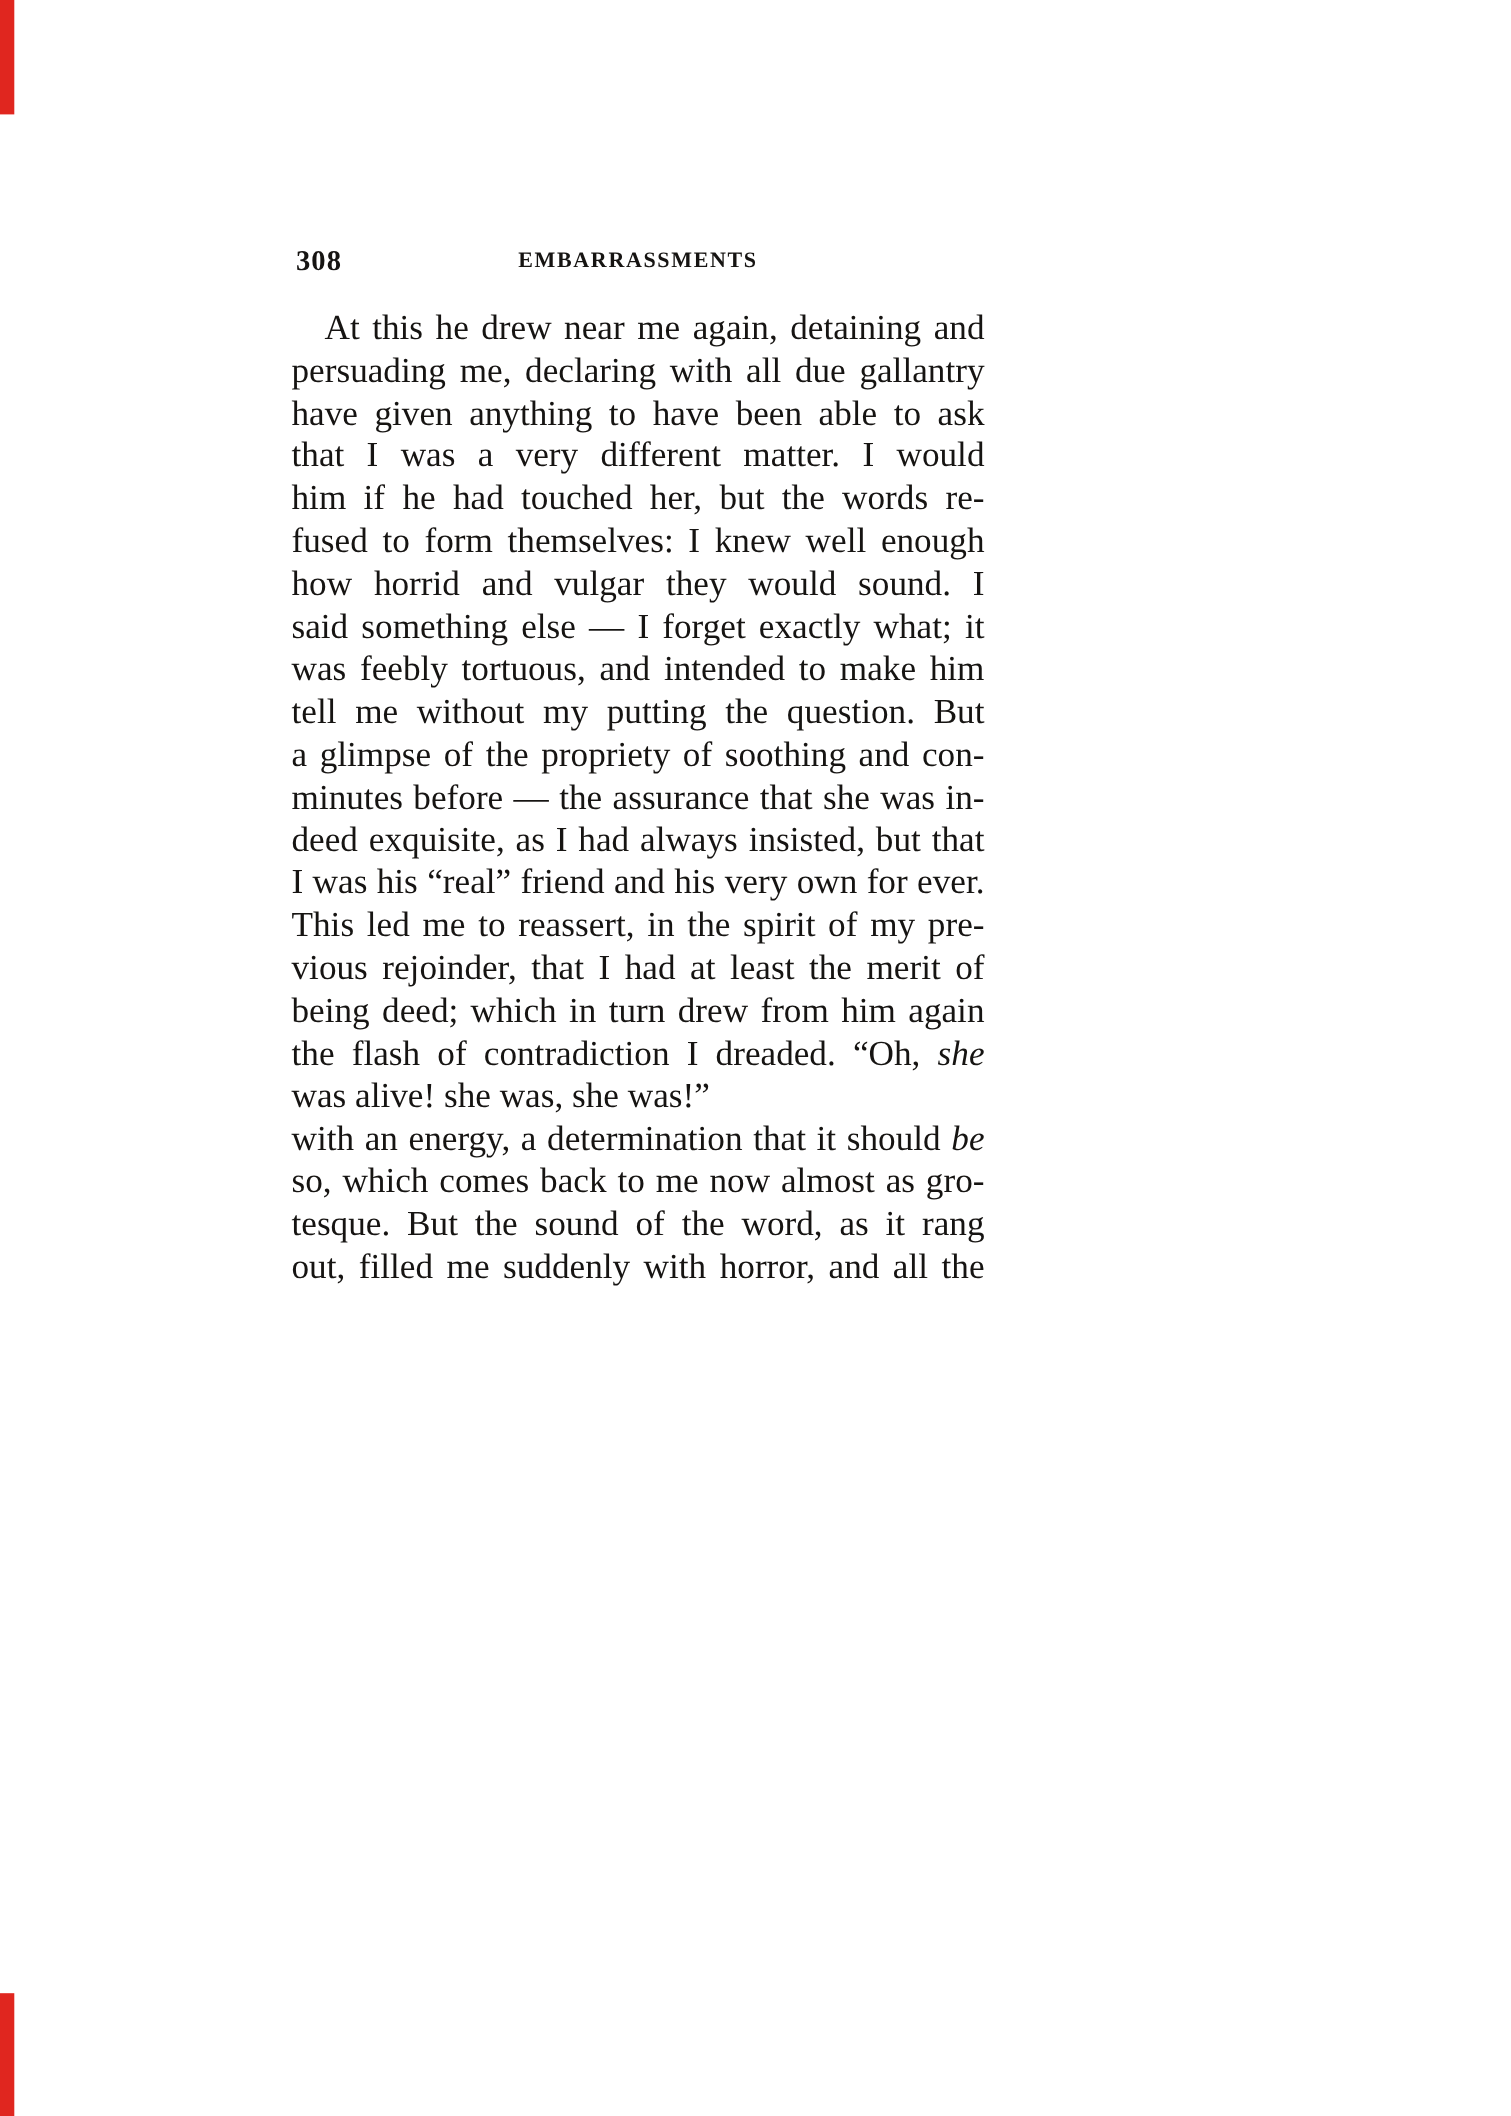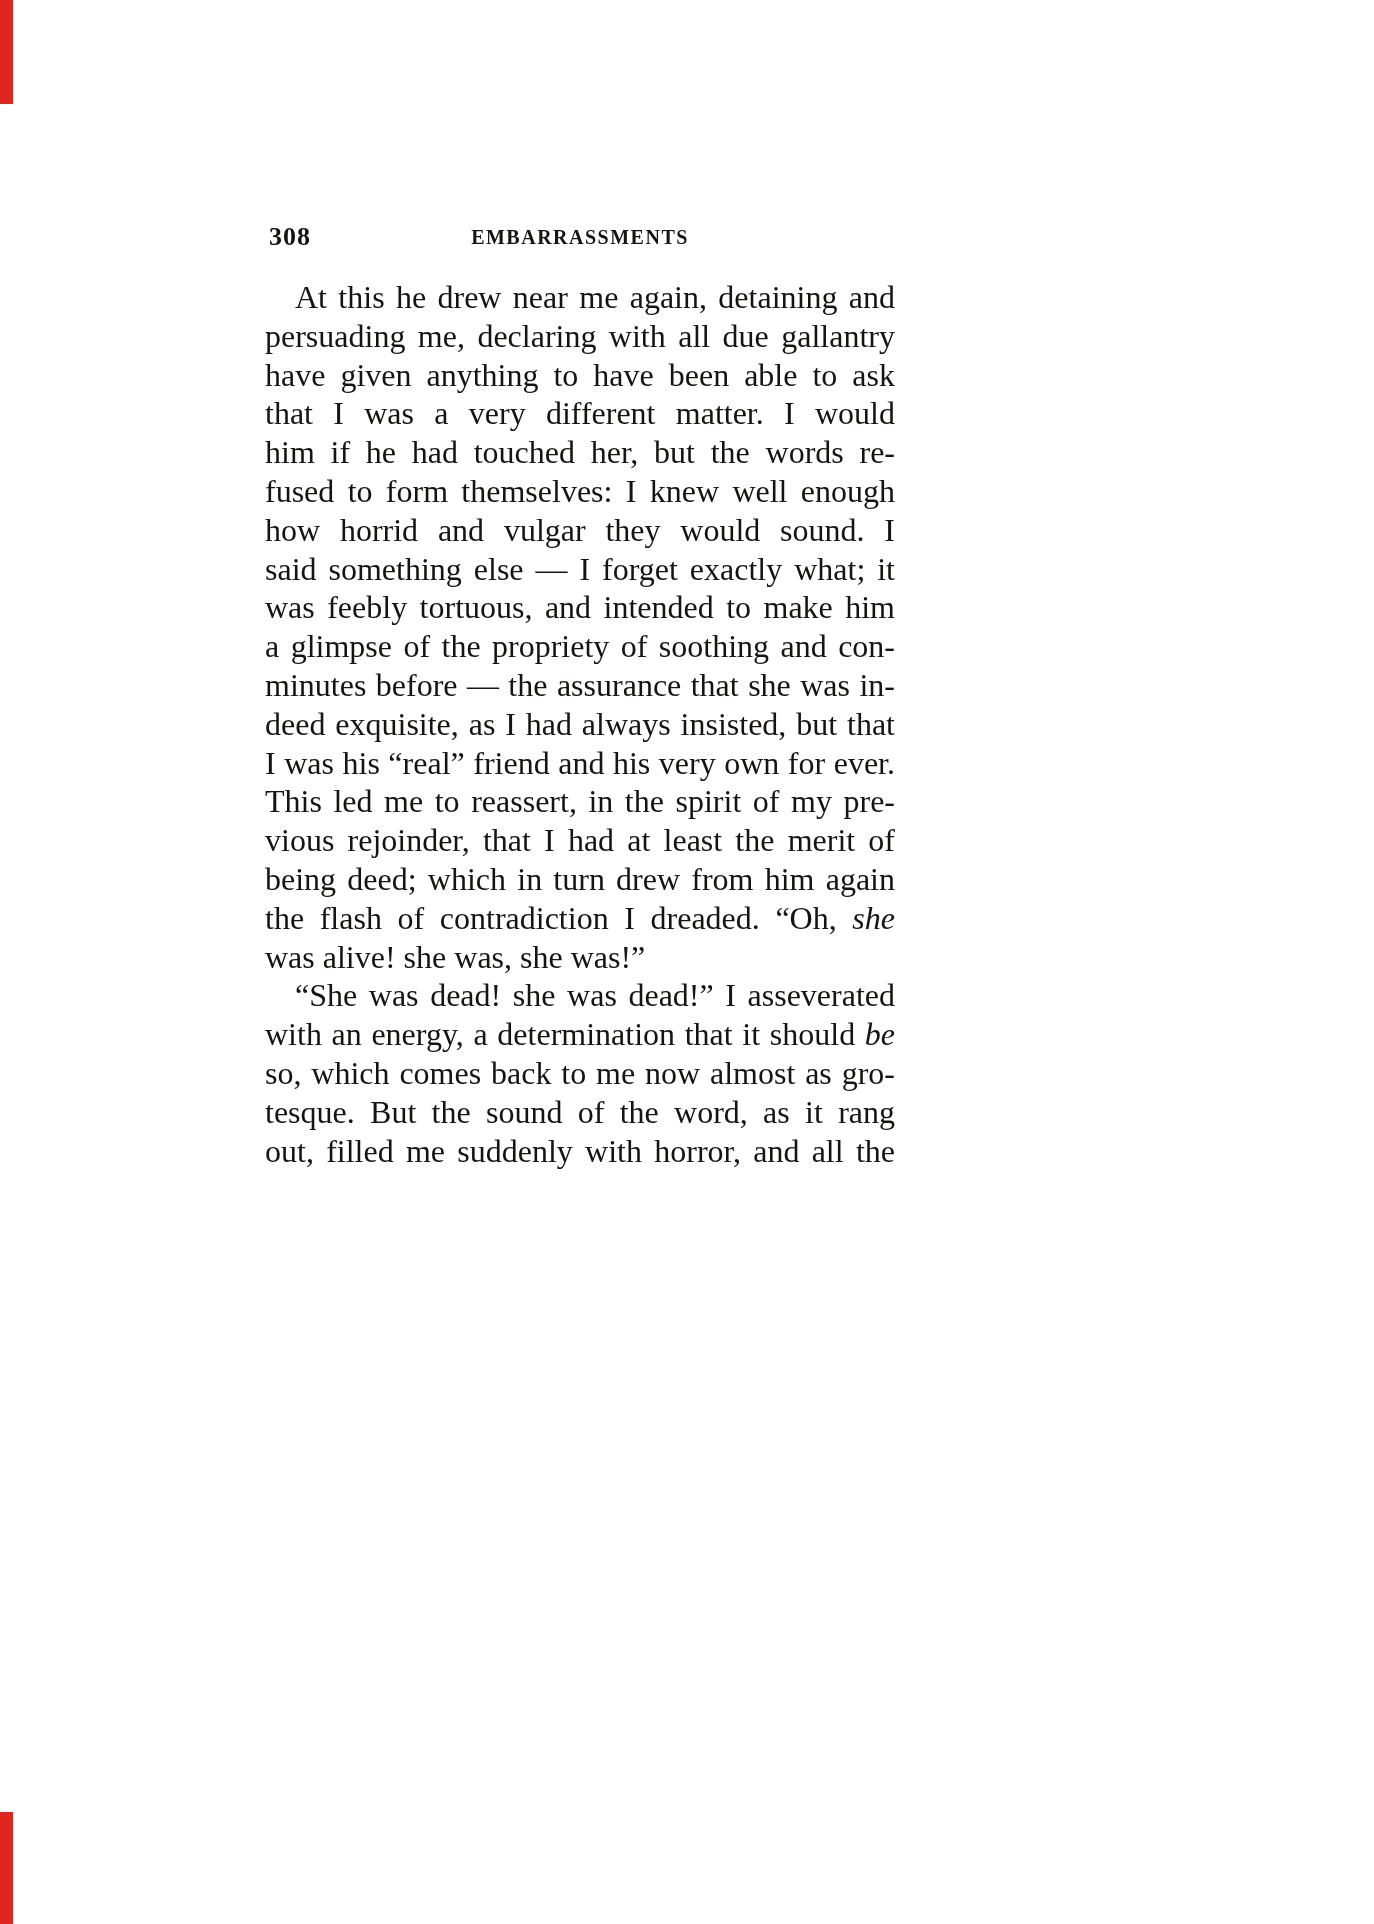--- a/index.html
+++ b/index.html
@@ -87,28 +87,28 @@
   <div class="page-body">
       <div class="line indent">At this he drew near me again, detaining and</div>
       <div class="line">persuading me, declaring with all due gallantry</div>
       <div class="line">have given anything to have been able to ask</div>
       <div class="line">that I was a very different matter. I would</div>
       <div class="line">him if he had touched her, but the words re-</div>
       <div class="line">fused to form themselves: I knew well enough</div>
       <div class="line">how horrid and vulgar they would sound. I</div>
       <div class="line">said something else — I forget exactly what; it</div>
       <div class="line">was feebly tortuous, and intended to make him</div>
+      <div class="line">tell me without my putting the question. But</div>
       <div class="line">a glimpse of the propriety of soothing and con-</div>
       <div class="line">minutes before — the assurance that she was in-</div>
       <div class="line">deed exquisite, as I had always insisted, but that</div>
       <div class="line">I was his “real” friend and his very own for ever.</div>
       <div class="line">This led me to reassert, in the spirit of my pre-</div>
       <div class="line">vious rejoinder, that I had at least the merit of</div>
       <div class="line">being deed; which in turn drew from him again</div>
       <div class="line">the flash of contradiction I dreaded. “Oh, <i>she</i></div>
       <div class="line short-last">was alive! she was, she was!”</div>
-      <div class="line indent">“She was dead! she was dead!” I asseverated</div>
       <div class="line">with an energy, a determination that it should <i>be</i></div>
       <div class="line">so, which comes back to me now almost as gro-</div>
       <div class="line">tesque. But the sound of the word, as it rang</div>
       <div class="line">out, filled me suddenly with horror, and all the</div>
     </div>
 </div>
 
 </body></html>

